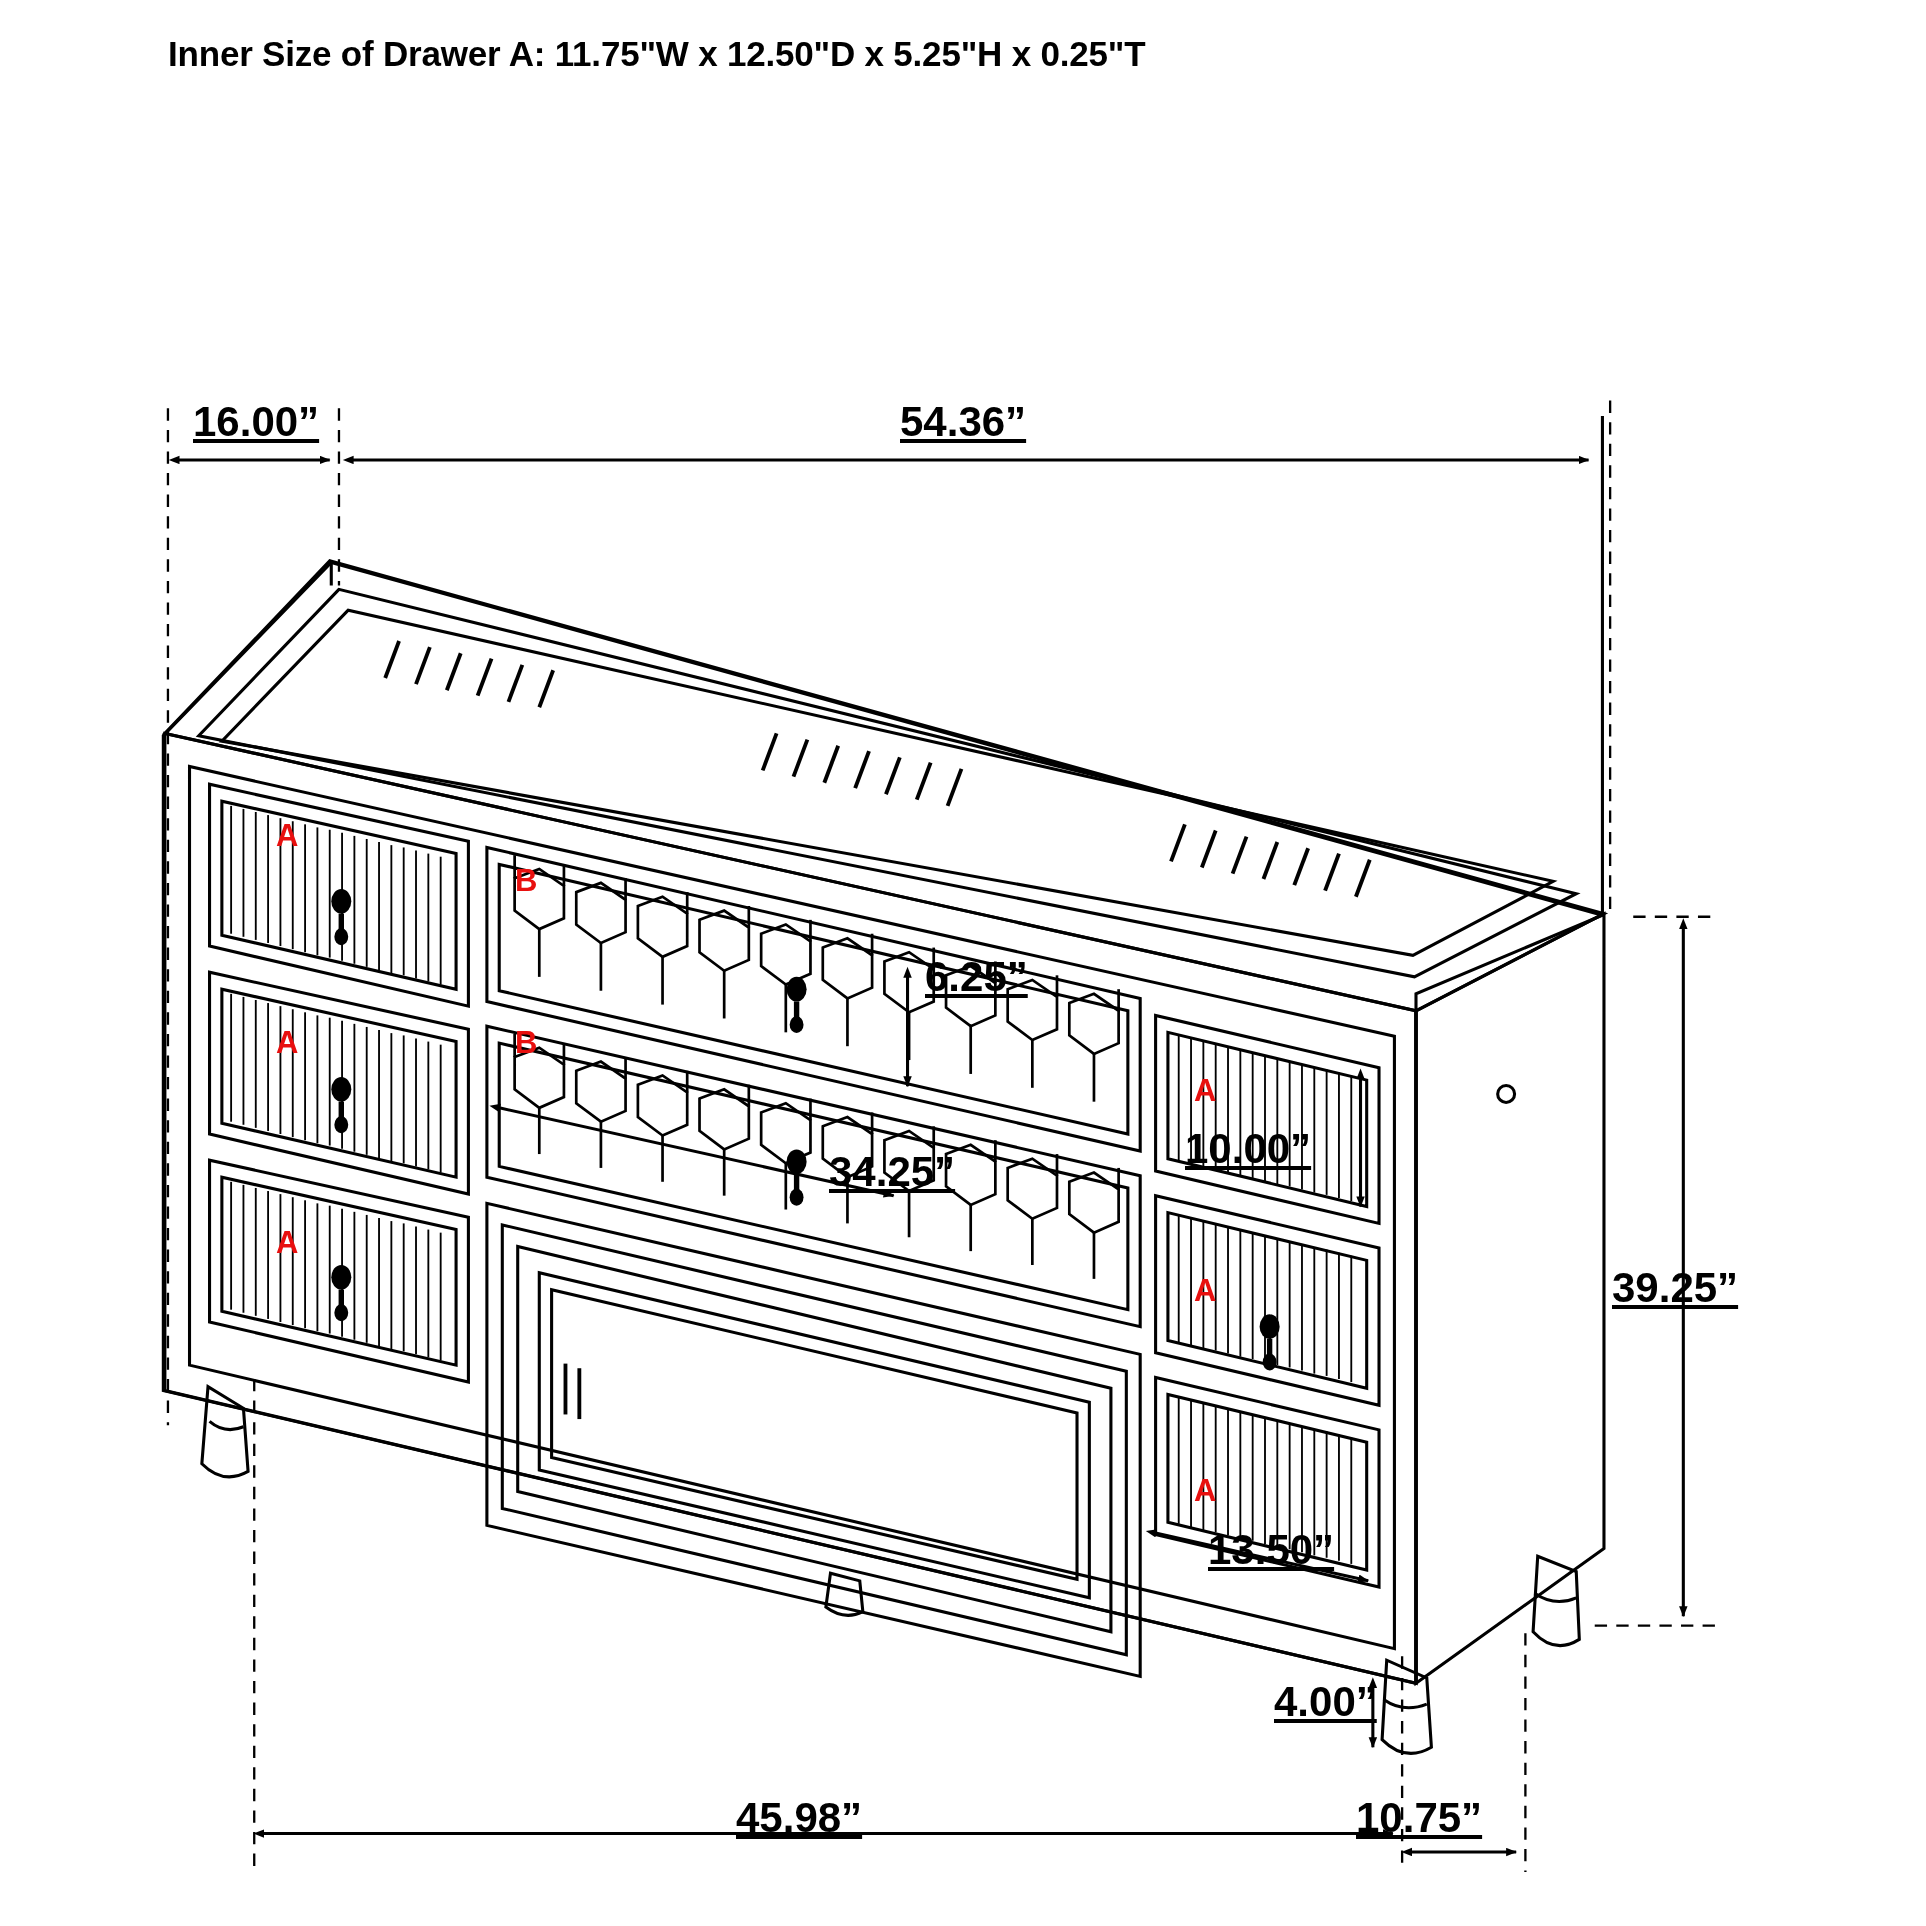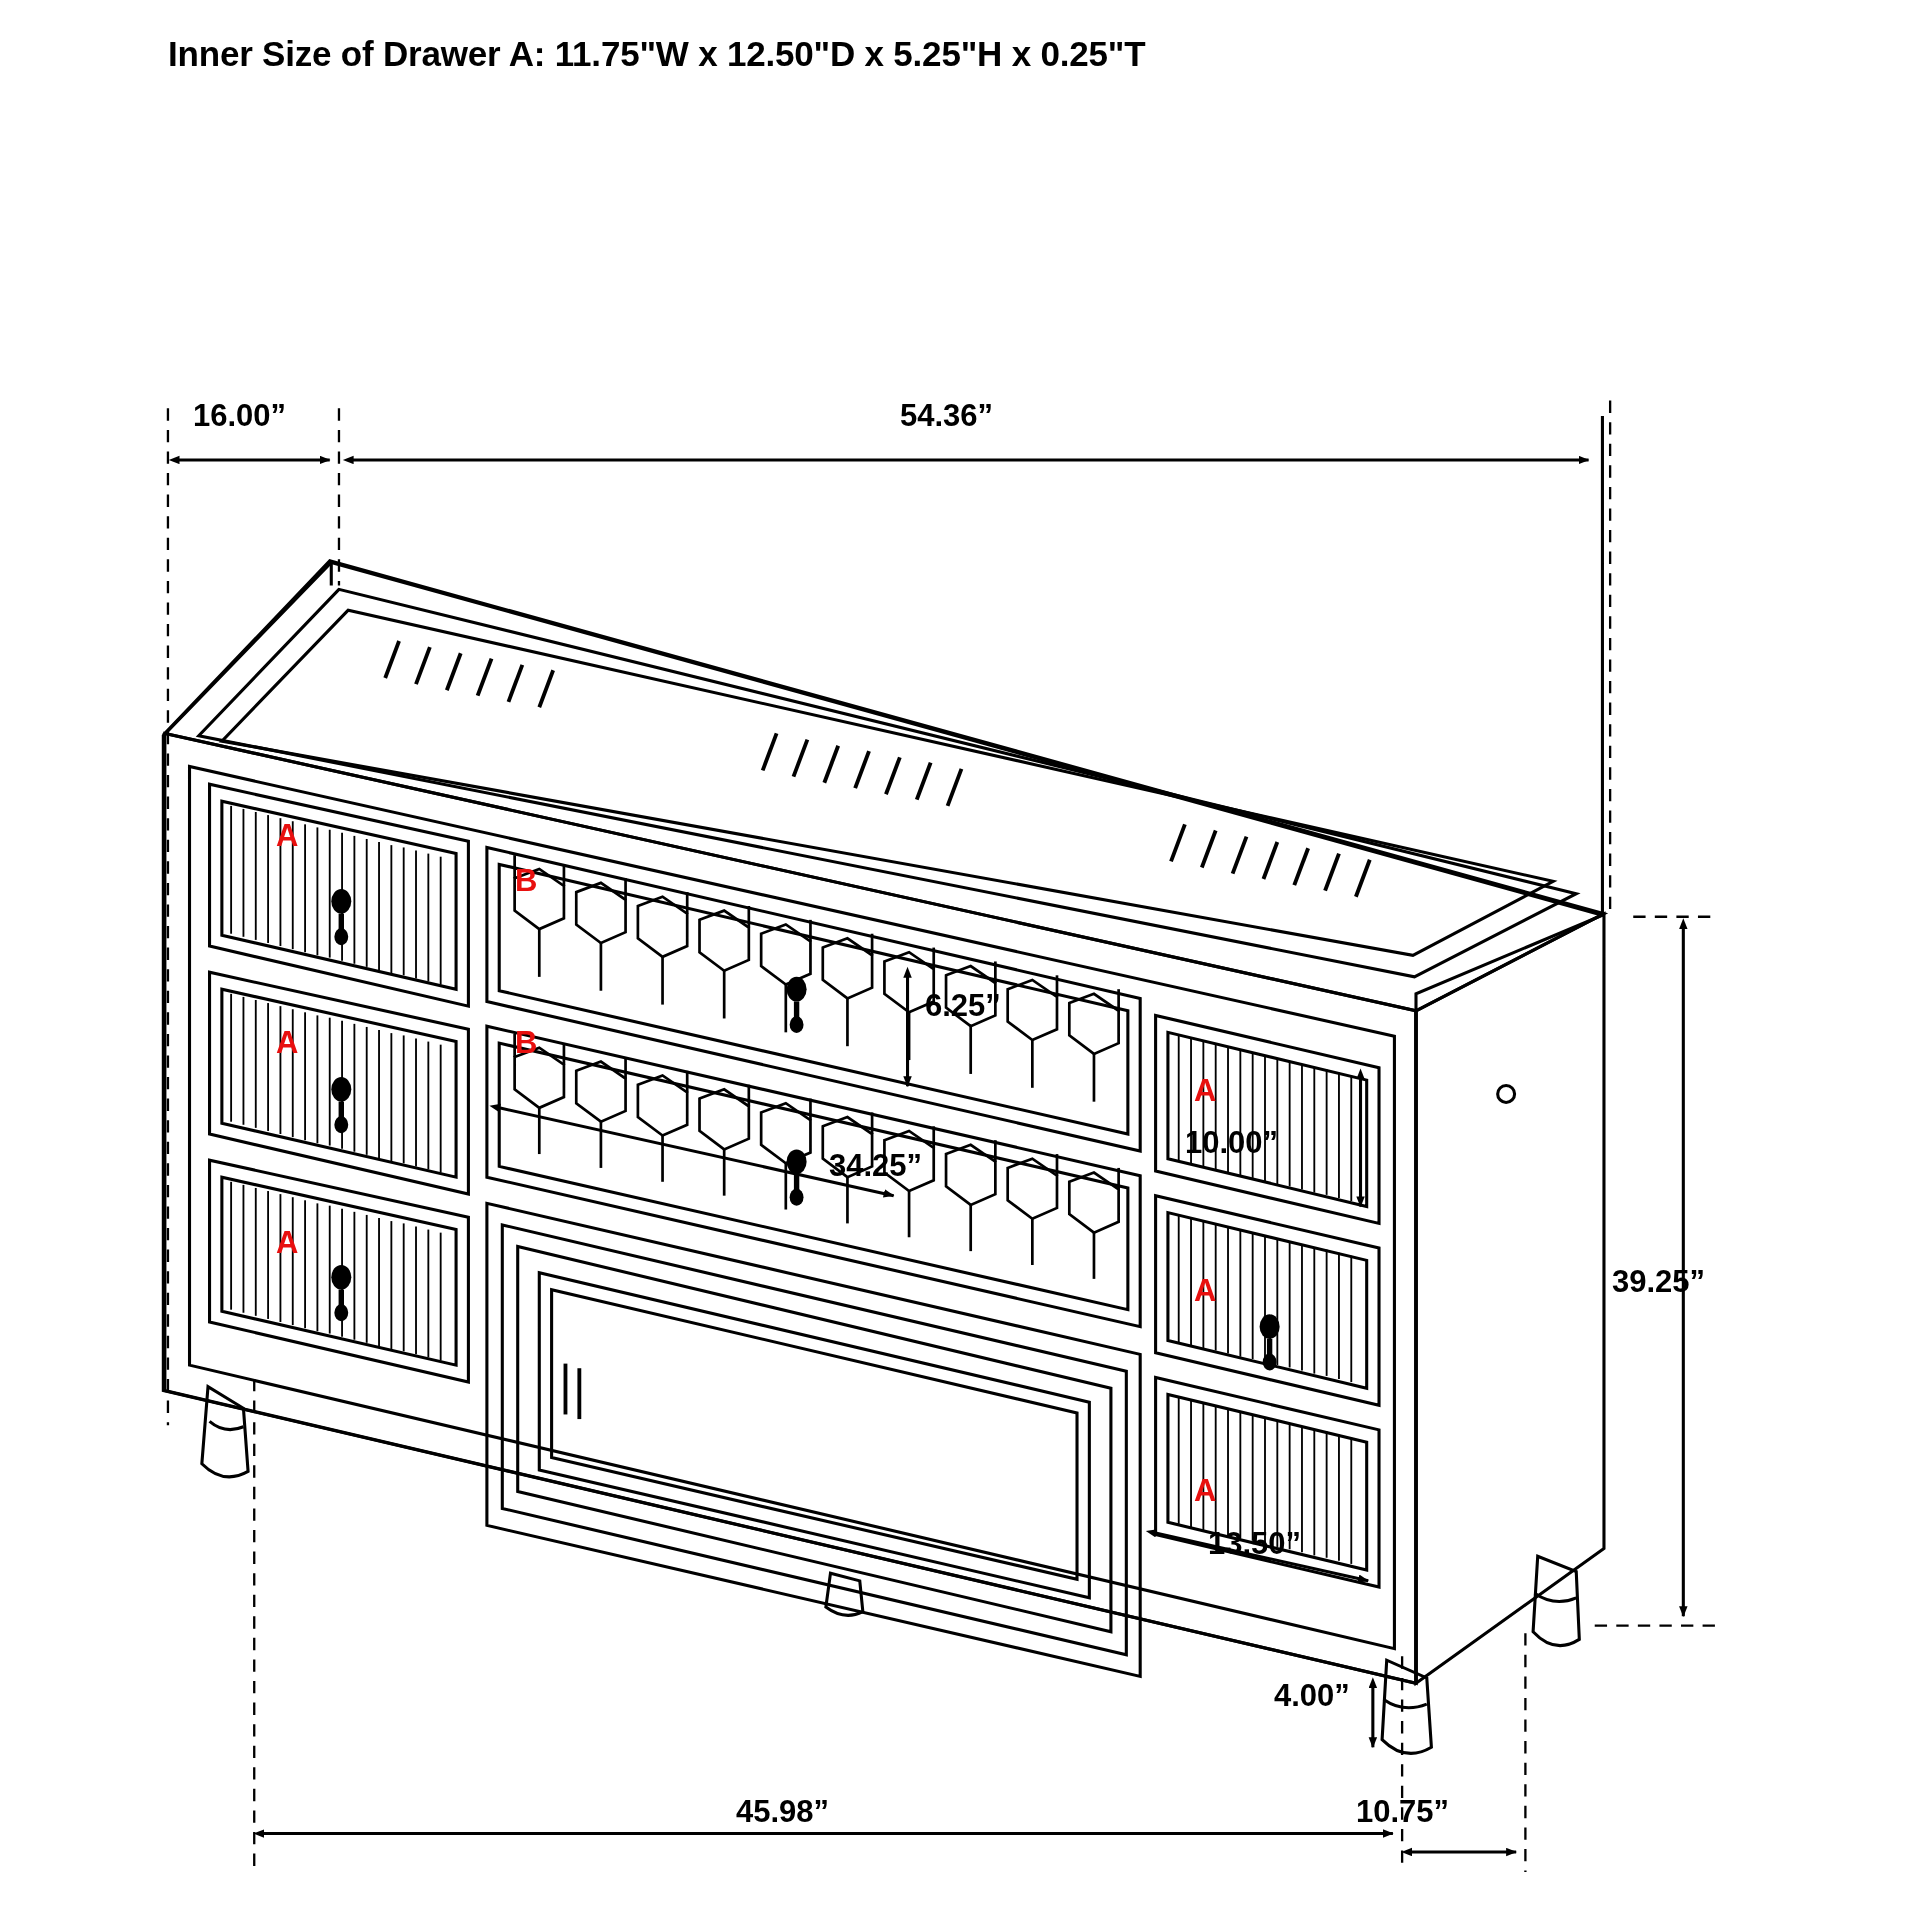--- a/index.html
+++ b/index.html
@@ -30,24 +30,25 @@
   .header-line {
     font-size: 35px;
     font-weight: bold;
     color: #000000;
     line-height: 1.28;
     white-space: nowrap;
     letter-spacing: -0.2px;
   }
   .dim-label {
     position: absolute;
-    font-size: 31px;
+    font-size: 42px;
     font-weight: bold;
     color: #000000;
     white-space: nowrap;
+    text-decoration: underline;
   }
   .drawer-letter {
     position: absolute;
     font-size: 31px;
     font-weight: bold;
     color: #e8100f;
     white-space: nowrap;
   }
   svg.layer {
     position: absolute;
@@ -422,21 +423,21 @@
       <path d="M648 1438 L1160 1552" marker-start="url(#arrTail)" marker-end="url(#arrHead)"></path>
 
       <path d="M1766 1400 L1766 1566" marker-start="url(#arrTail)" marker-end="url(#arrHead)"></path>
 
       <path d="M1500 1990 L1776 2052" marker-start="url(#arrTail)" marker-end="url(#arrHead)"></path>
     </g>
   </svg>
 
   <div class="dim-label" style="left:193px; top:398px;">16.00”</div>
   <div class="dim-label" style="left:900px; top:398px;">54.36”</div>
-  <div class="dim-label" style="left:925px; top:988px;">6.25”</div>
+  <div class="dim-label" style="left:925px; top:953px;">6.25”</div>
   <div class="dim-label" style="left:829px; top:1127px;margin-top:21px;">34.25”</div>
   <div class="dim-label" style="left:1185px; top:1125px;">10.00”</div>
   <div class="dim-label" style="left:1612px; top:1264px;">39.25”</div>
   <div class="dim-label" style="left:1208px; top:1526px;">13.50”</div>
   <div class="dim-label" style="left:1274px; top:1678px;">4.00”</div>
   <div class="dim-label" style="left:736px; top:1794px;">45.98”</div>
   <div class="dim-label" style="left:1356px; top:1794px;">10.75”</div>
 
   <div class="drawer-letter" style="left:276px; top:818px;">A</div>
   <div class="drawer-letter" style="left:276px; top:1025px;">A</div>

